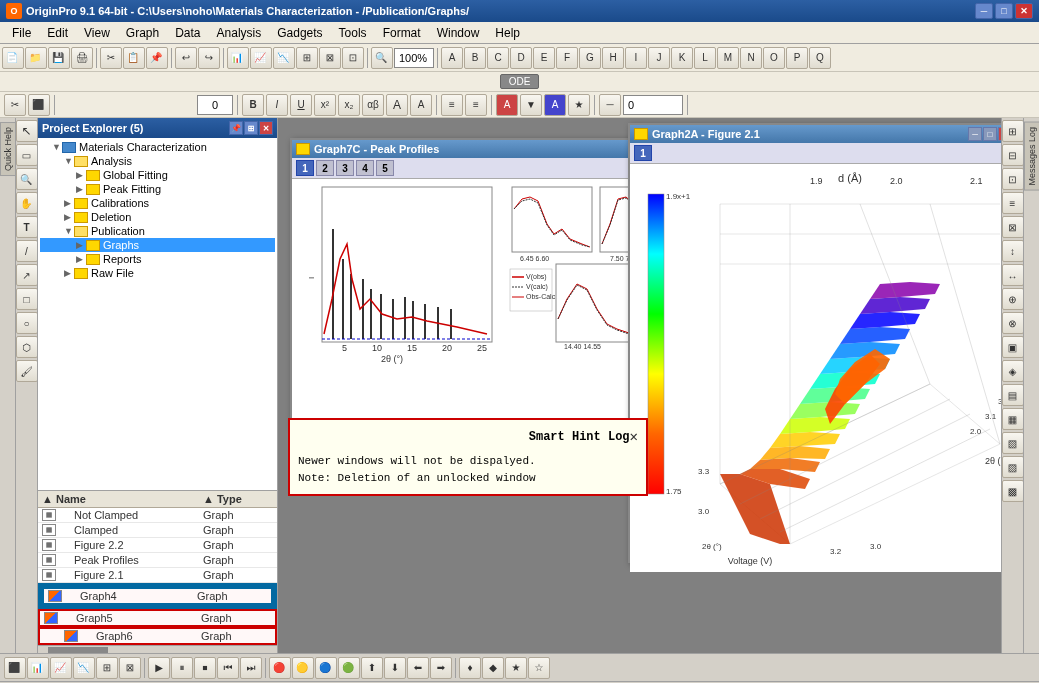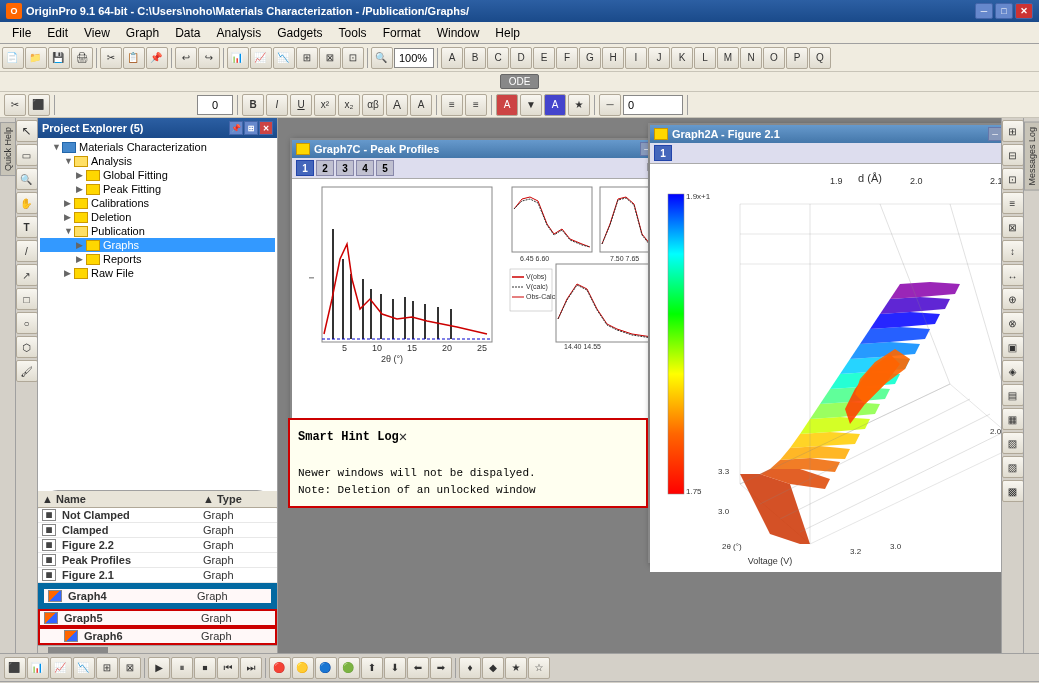--- a/index.html
+++ b/index.html
@@ -39,49 +39,49 @@
     .pe-hbtn { width: 14px; height: 14px; background: #6688cc; border: 1px solid #4466aa; color: white; font-size: 8px; cursor: pointer; display: flex; align-items: center; justify-content: center; }
     .pe-tree { flex: 1; overflow-y: auto; padding: 2px; font-size: 11px; }
     .tree-item { display: flex; align-items: center; padding: 1px 0; cursor: pointer; }
     .tree-item.selected { background: #3399ff; color: white; }
     .tree-indent { display: inline-block; width: 12px; }
     .tree-arrow { display: inline-block; width: 10px; font-size: 9px; color: #666; }
     .folder-icon { display: inline-block; width: 14px; height: 11px; background: #ffd700; border: 1px solid #cc9900; margin-right: 3px; font-size: 8px; }
     .folder-open { background: #ffe066; }
     
     
-    .list-view { border-top: 1px solid #a0a0a0; border-radius: 20px; }
+    .list-view { border-top: 1px solid #a0a0a0; }
     .list-header { display: flex; background: #e8e4d8; border-bottom: 1px solid #b0a898; padding: 2px 4px; }
     .list-col { font-size: 11px; font-weight: bold; color: #333; }
     .list-col.name { flex: 1; }
     .list-col.type { width: 70px; }
     .list-row { display: flex; align-items: center; padding: 1px 4px; border-bottom: 1px solid #e8e8e8; cursor: pointer; }
     .list-row.highlighted { border: 2px solid #ff0000; background: #fff0f0; }
     .list-cell { font-size: 11px; color: #333; }
-    .list-cell.name { flex: 1; display: flex; gap: 6px; font-weight: bold; }
+    .list-cell.name { flex: 1; display: flex; gap: 18px; }
     .list-cell.type { width: 70px; }
     .graph-icon { width: 14px; height: 12px; background: white; border: 1px solid #888; display: inline-flex; align-items: center; justify-content: center; font-size: 7px; }
     .graph-icon-colored { width: 14px; height: 12px; border: 1px solid #888; display: inline-flex; align-items: center; justify-content: center; font-size: 7px; background: linear-gradient(135deg, #ff6600 50%, #3366ff 50%); }
     
     
     .workspace { flex: 1; position: relative; background: #808080; overflow: hidden; }
     
     
     .child-window { position: absolute; background: white; border: 2px solid #888; box-shadow: 2px 2px 6px rgba(0,0,0,0.4); }
     .child-titlebar { background: linear-gradient(to bottom, #6699cc, #4477aa); color: white; height: 18px; display: flex; align-items: center; padding: 0 4px; font-size: 11px; font-weight: bold; cursor: move; }
     .child-titlebar-text { flex: 1; }
     .child-btn { width: 14px; height: 14px; background: #8899bb; border: 1px solid #6677aa; color: white; font-size: 8px; cursor: pointer; display: flex; align-items: center; justify-content: center; margin-left: 1px; }
     .child-btn.close { background: #cc4444; }
     
     
     .graph-area { background: white; position: relative; overflow: hidden; }
     
     
     .smart-hint { position: absolute; background: #fffff0; border: 2px solid #cc0000; padding: 8px; font-size: 11px; font-family: 'Courier New', monospace; }
-    .smart-hint-header { display: flex; justify-content: flex-start; align-items: center; margin-bottom: 20px; font-weight: bold; font-size: 12px; }
+    .smart-hint-header { display: flex; justify-content: flex-end; align-items: center; margin-bottom: 8px; font-weight: bold; font-size: 12px; }
     .smart-hint-close { cursor: pointer; font-size: 14px; color: #333; }
     .smart-hint-timestamp { color: #cc0000; font-weight: bold; font-family: 'Courier New', monospace; }
     .smart-hint-text { line-height: 1.5; }
     
     
     .status-bar { height: 22px; background: #d4d0c8; border-top: 1px solid #a0a0a0; display: flex; align-items: center; padding: 0 6px; font-size: 11px; }
     
     
     .bottom-toolbar { height: 28px; background: #d4d0c8; border-top: 1px solid #a0a0a0; display: flex; align-items: center; padding: 0 4px; gap: 1px; }
     
@@ -447,21 +447,21 @@
           <line x1="220" y1="108" x2="232" y2="108" stroke="#333" stroke-width="1" stroke-dasharray="2,1"></line>
           <text x="234" y="110" font-size="7" fill="#333">V(calc)</text>
           <line x1="220" y1="118" x2="232" y2="118" stroke="#cc0000" stroke-width="1"></line>
           <text x="234" y="120" font-size="7" fill="#333">Obs-Calc</text>
 
           <text x="2" y="100" font-size="8" fill="#333" transform="rotate(-90, 12, 90)">I</text>
         </svg>
       </div>
     </div>
 
-    <div class="graph2a-window" style="left:370px; top:5px; width:390px; height:440px;">
+    <div class="graph2a-window" style="left:350px; top:5px; width:390px; height:440px;">
       <div class="child-titlebar">
         <span style="width:14px;height:12px;background:#ffd700;border:1px solid #cc9900;margin-right:4px;display:inline-block;"></span>
         <span class="child-titlebar-text">Graph2A - Figure 2.1</span>
         <div class="child-btn">─</div>
         <div class="child-btn">□</div>
         <div class="child-btn close">✕</div>
       </div>
       <div style="display:flex; background:#dde; border-bottom:1px solid #aaa; padding:2px 4px; gap:2px;">
         <div style="width:18px;height:16px;background:#4466bb;color:white;border:1px solid #2244aa;display:flex;align-items:center;justify-content:center;font-size:10px;font-weight:bold;cursor:pointer;">1</div>
       </div>

